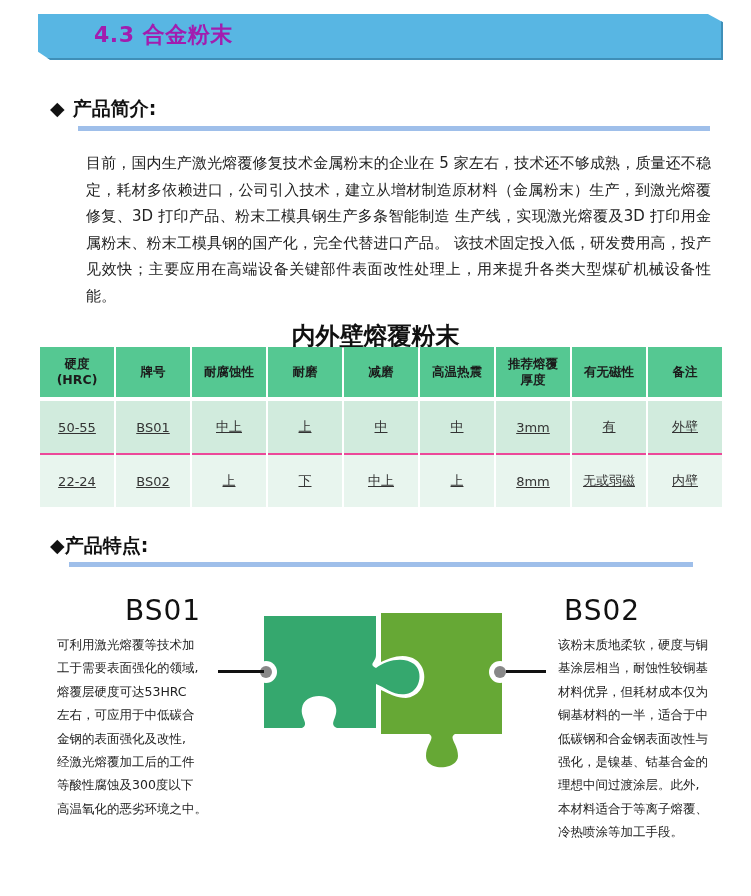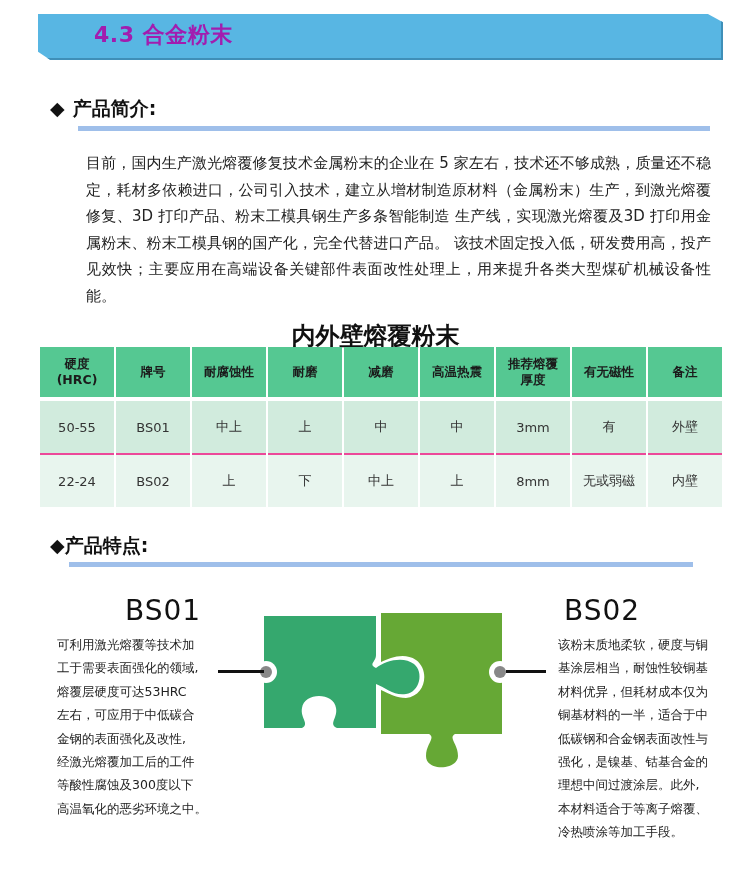--- a/index.html
+++ b/index.html
@@ -21,21 +21,21 @@
           color:#222; text-align:justify;margin-left:8px; }
 
   .table-title { left:0; width:751px; top:320px; text-align:center; font-size:24px;
                  font-weight:bold; color:#111; }
 
   table.spec { position:absolute; left:38px; top:347px; width:684px;
                border-collapse:separate; border-spacing:2px 0; table-layout:fixed; }
   table.spec th { background:#55c892; color:#1b1b1b; font-size:12.5px; font-weight:bold;
                   height:50px; padding:0 2px; text-align:center; line-height:16px;
                   border-bottom:4px solid #ffffff; }
-  table.spec td { text-align:center; font-size:13px; color:#333; height:50px; }
+  table.spec td { text-align:center; font-size:13px; color:#333; height:50px;text-decoration:underline; }
   table.spec tr.r1 td { background:#d1ebdd; }
   table.spec tr.r2 td { background:#e8f5ee; border-top:2px solid #ec4899;margin-left:16px; }
 
   .feat-title { font-size:28px; color:#111; text-align:center; letter-spacing:1px; }
   .feat-text { font-size:12.5px; line-height:23.4px; color:#222; }
 
   .connector { height:3px; background:#111; }
 </style>
 </head>
 <body>

